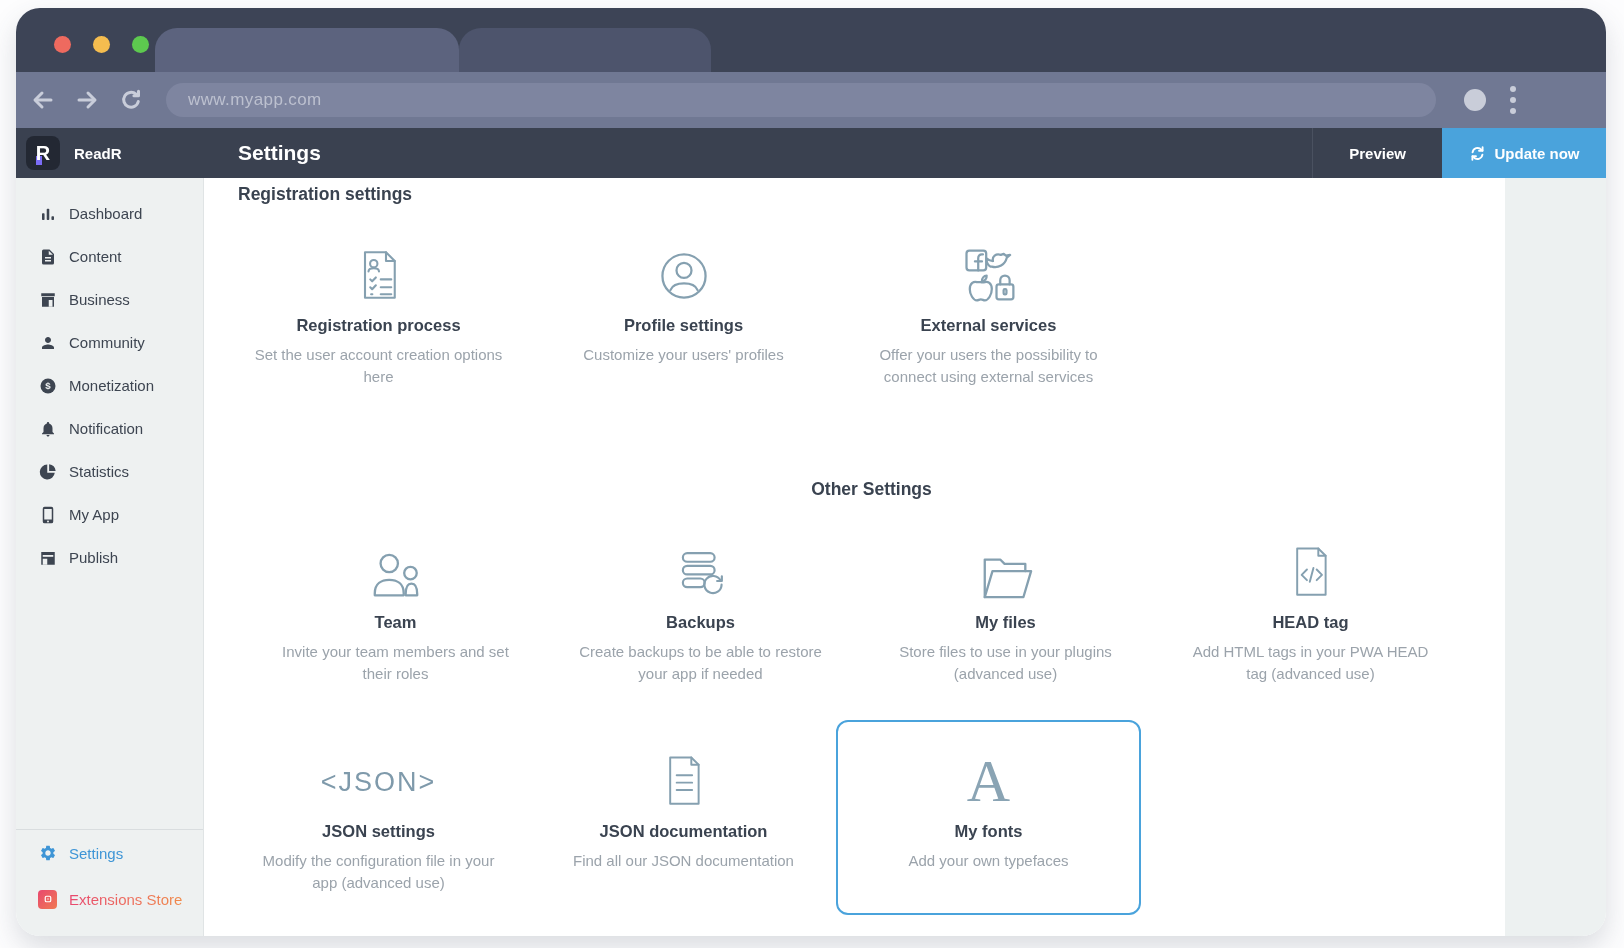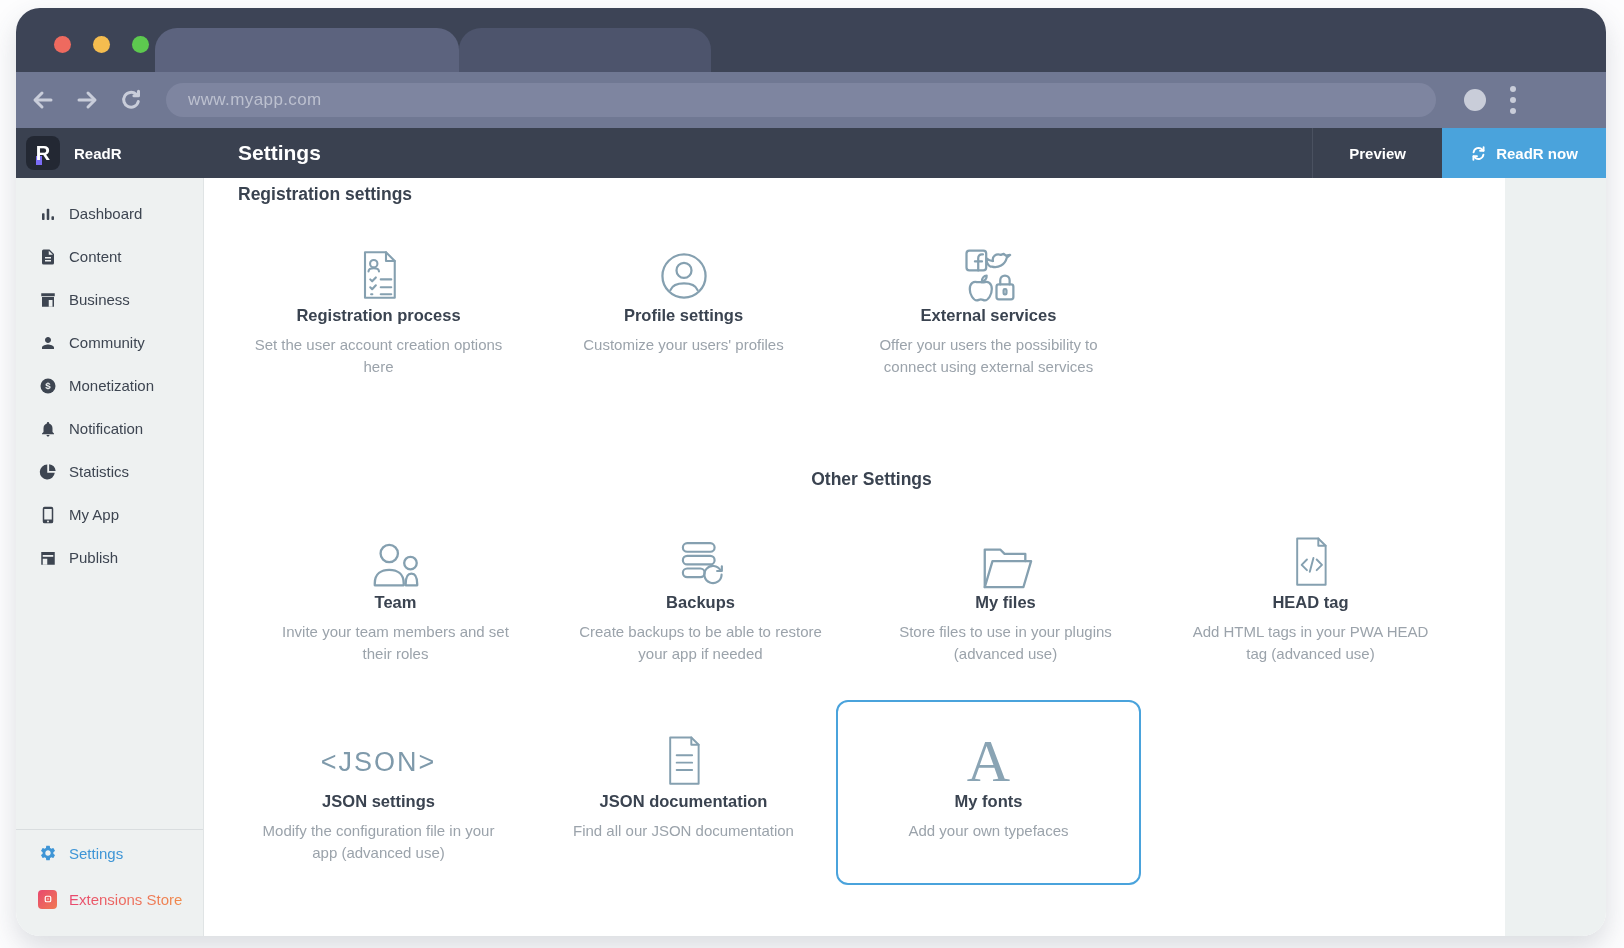--- a/index.html
+++ b/index.html
@@ -73,21 +73,21 @@
   .cards-row.r1 { margin-top:8px; }
   .cards-row.r2 { margin-top:10px;padding-left:39px; }
   .cards-row.r3 { margin-top:14px; }
   .card { width:305px; flex:0 0 auto; display:flex; flex-direction:column; align-items:center;
     padding:24px 18px 20px; border:2px solid transparent; border-radius:12px; cursor:pointer; }
   .card.highlighted { border-color:#4aa3dc; }
   .icon-area { height:66px; display:flex; align-items:flex-end; justify-content:center; }
   .icon-area svg { stroke:#85a0b0; fill:none; stroke-width:2.4; stroke-linecap:round; stroke-linejoin:round; }
   .json-glyph { font-size:27px; color:#7f9aab; letter-spacing:2px; font-weight:500; padding-bottom:14px; }
   .seri-a { font-family:"Liberation Serif", serif; font-size:60px; line-height:62px; color:#8aa4b4; font-weight:400; }
-  .card-title { margin-top:0; font-size:16.5px; font-weight:600; color:#3a4350; }
+  .card-title { margin-top:10px; font-size:16.5px; font-weight:600; color:#3a4350; }
   .card-desc { margin-top:9px; font-size:15px; line-height:21.5px; color:#9ba3ab; text-align:center; max-width:255px; }
 </style>
 </head>
 <body>
 
 <div class="window">
 
   <div class="tabbar">
     <div class="lights">
       <span class="light" style="background:#ee6a5f"></span>
@@ -137,21 +137,21 @@
     </div>
     <div class="page-title">Settings</div>
     <div class="preview-btn">Preview</div>
     <div class="update-btn">
       <svg viewBox="0 0 20 20" fill="none" stroke="#ffffff" stroke-width="2.2" stroke-linecap="round" stroke-linejoin="round">
           <path d="M4.2 8.6a6 6 0 0 1 10.3-3.2l1.3 1.3"></path>
           <path d="M16 2.6v4.2h-4.2"></path>
           <path d="M15.8 11.4a6 6 0 0 1-10.3 3.2l-1.3-1.3"></path>
           <path d="M4 17.4v-4.2h4.2"></path>
         </svg>
-      <span>ReadR now</span>
+      <span>Update now</span>
     </div>
   </div>
 
   <div class="appbody">
     <aside class="sidebar">
       <nav class="nav" id="sidebar-nav">
           <div class="nav-item">
             <span class="ic">
               <svg viewBox="0 0 24 24">
                 <rect x="4" y="11" width="3.4" height="9" rx="1"></rect>

